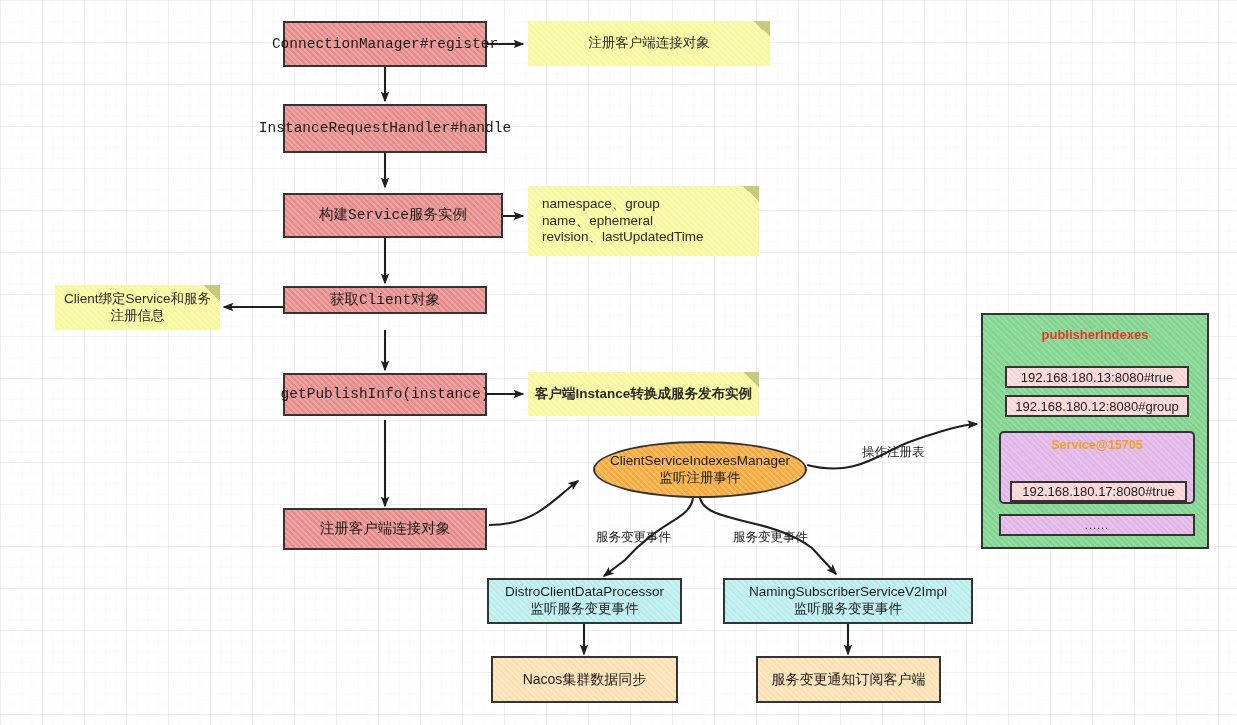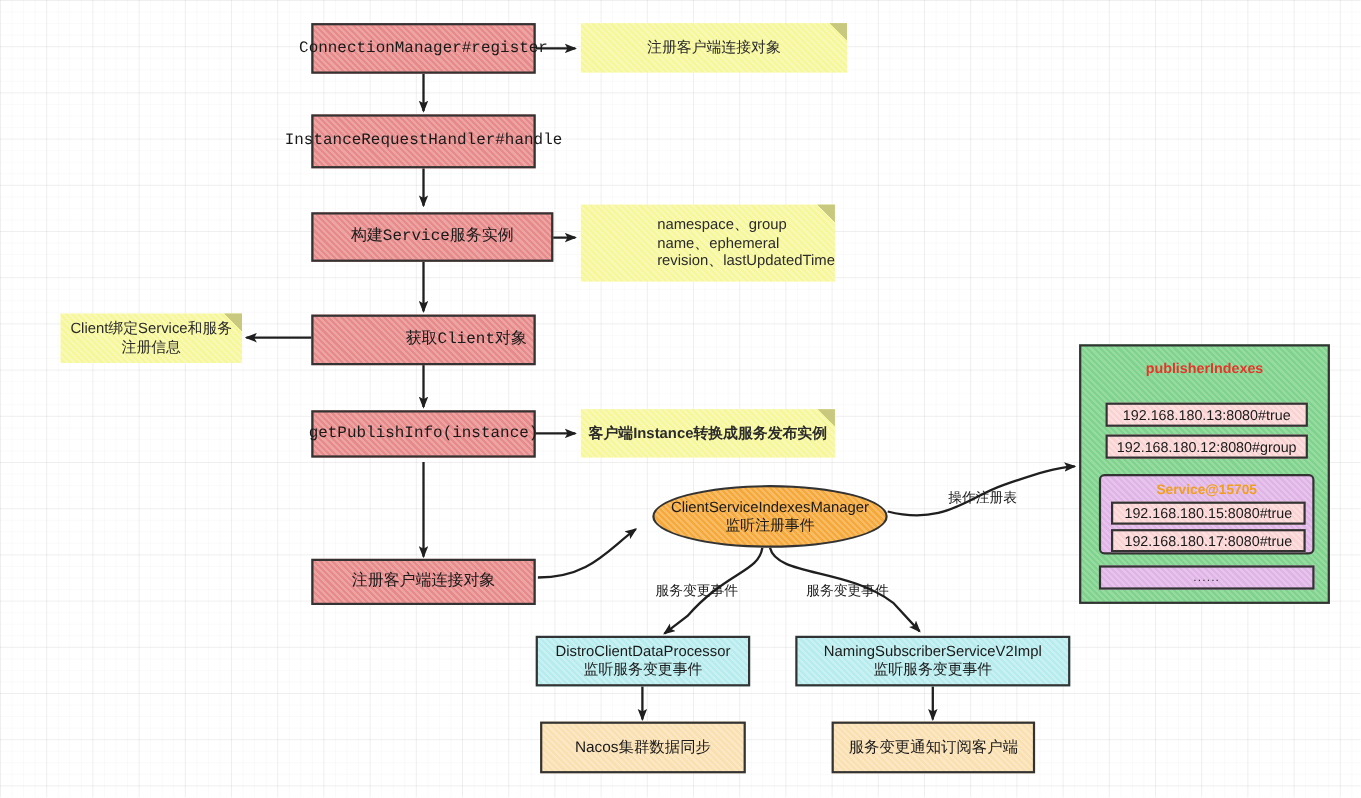--- a/index.html
+++ b/index.html
@@ -206,38 +206,38 @@
   </div>
 
   <div class="node box-red" style="left:283px; top:104px; width:204px; height:49px;">
     <span>InstanceRequestHandler#handle</span>
   </div>
 
   <div class="node box-red" style="left:283px; top:193px; width:220px; height:45px;">
     <span>构建Service服务实例</span>
   </div>
 
-  <div class="node box-red" style="left:283px; top:286px; width:204px; height:46px;justify-content:flex-end;">
+  <div class="node box-red" style="left:283px; top:286px; width:204px; height:28px;">
     <span>获取Client对象</span>
   </div>
 
   <div class="node box-red" style="left:283px; top:373px; width:204px; height:43px;">
     <span>getPublishInfo(instance)</span>
   </div>
 
   <div class="node box-red" style="left:283px; top:508px; width:204px; height:42px;">
     <span>注册客户端连接对象</span>
   </div>
 
   <div class="node note-yellow note-left-text" style="left:528px; top:21px; width:242px; height:45px; position:absolute;">
     <span class="fold"></span>
     <span>注册客户端连接对象</span>
   </div>
 
-  <div class="node note-yellow note-start-text" style="left:528px; top:186px; width:231px; height:70px; position:absolute;justify-content:flex-end;">
+  <div class="node note-yellow note-start-text" style="left:528px; top:186px; width:231px; height:70px; position:absolute;">
     <span class="fold"></span>
     <span>namespace、group
 name、ephemeral
 revision、lastUpdatedTime</span>
   </div>
 
   <div class="node note-yellow note-left-text" style="left:55px; top:285px; width:165px; height:45px; position:absolute;">
     <span class="fold"></span>
     <span>Client绑定Service和服务
 注册信息</span>
@@ -294,23 +294,20 @@
     </div>
 
     <div class="row-pink" style="left:22px; top:80px; width:184px; height:22px;">
       <span>192.168.180.12:8080#group</span>
     </div>
 
     <div class="group-purple" style="left:16px; top:116px; width:196px; height:73px;">
       <div class="group-title" style="top:5px;">
         <span>Service@15705</span>
       </div>
-      <div class="row-pink" style="left:9px; top:23px; width:177px; height:21px;">
-        <span>192.168.180.15:8080#true</span>
-      </div>
       <div class="row-pink" style="left:9px; top:48px; width:177px; height:21px;">
         <span>192.168.180.17:8080#true</span>
       </div>
     </div>
 
     <div class="row-purple" style="left:16px; top:199px; width:196px; height:22px;">
       <span>......</span>
     </div>
 
   </div>

